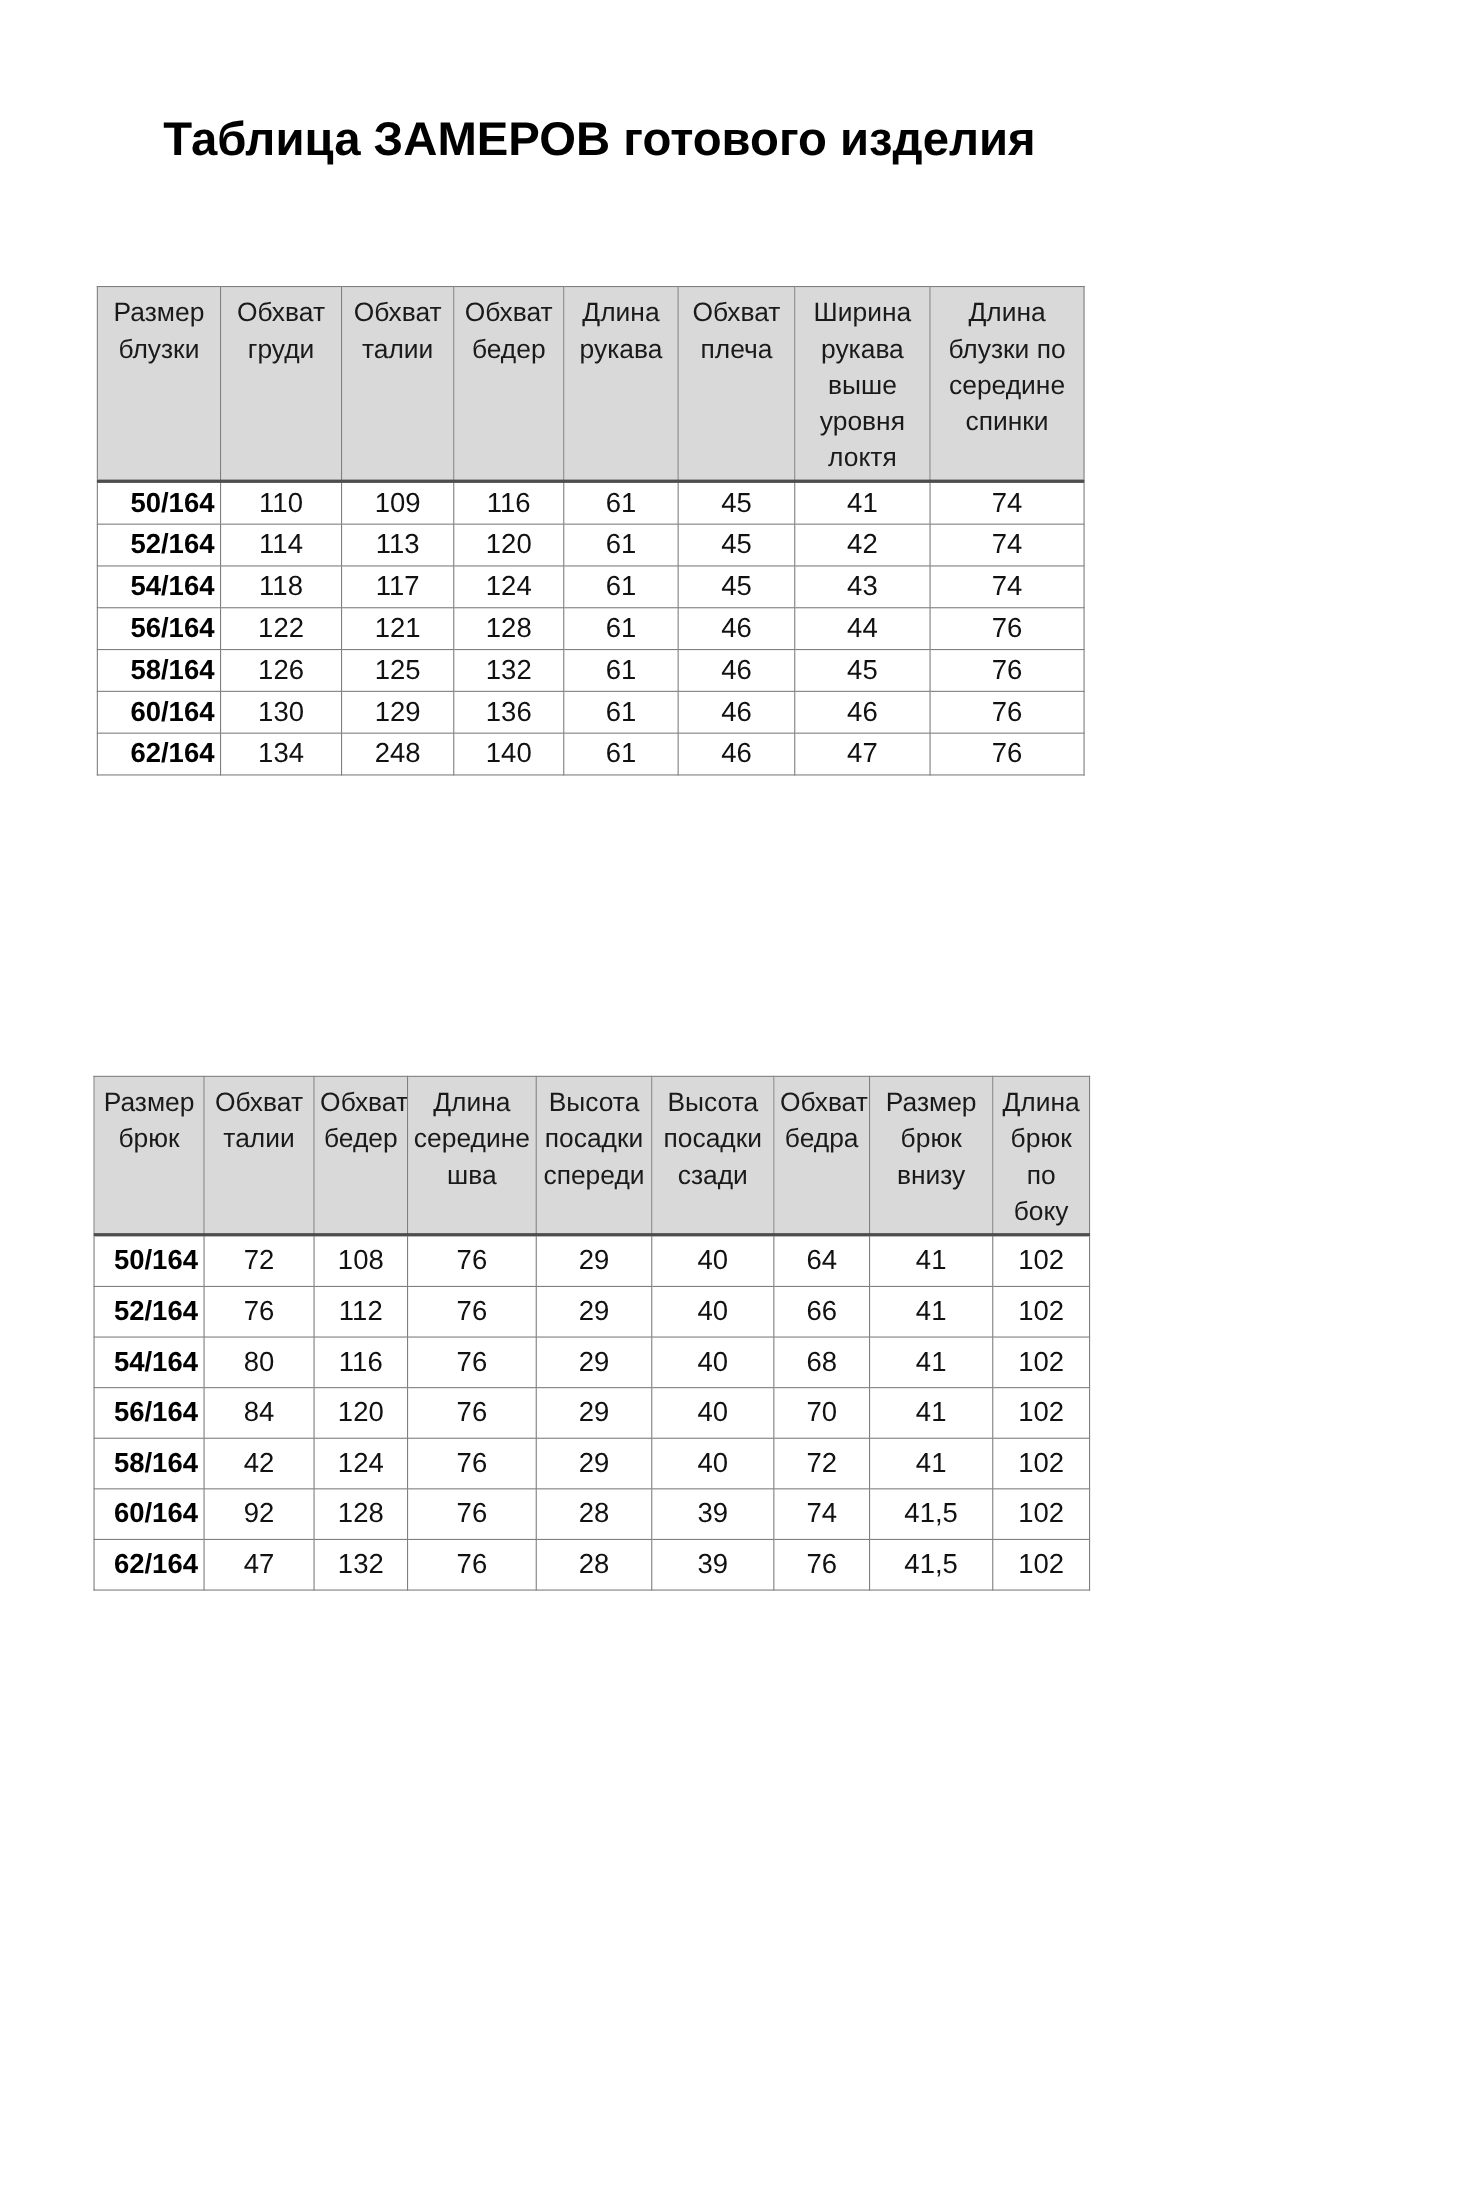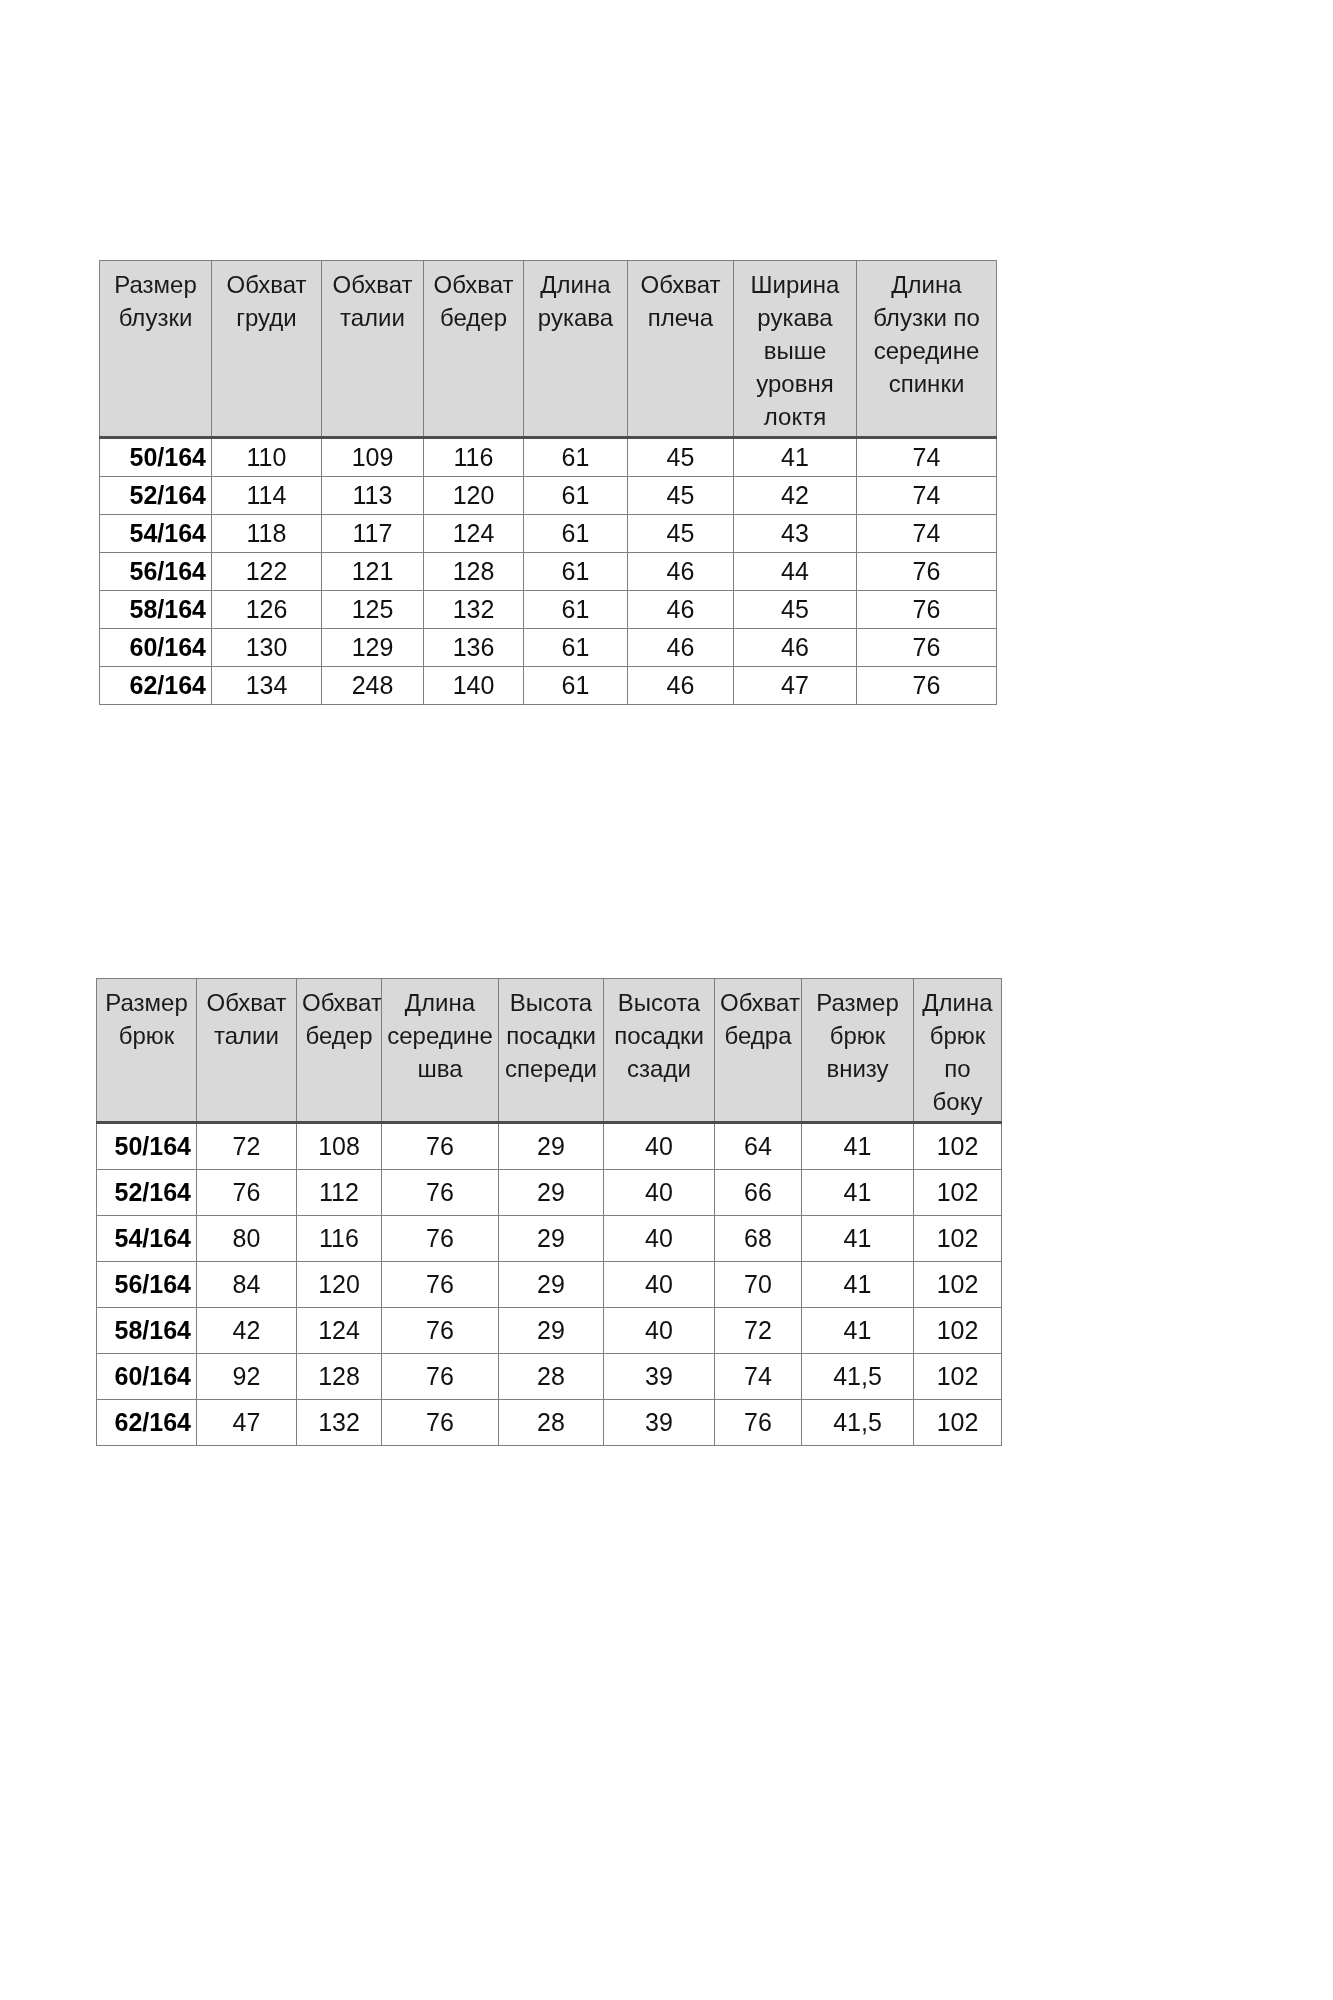--- a/index.html
+++ b/index.html
@@ -25,21 +25,20 @@
     font-size: 43px;
     font-weight: 700;
     color: #000000;
     letter-spacing: 0px;
   }
   table.meas {
     position: absolute;
     border-collapse: collapse;
     table-layout: fixed;
     background: #ffffff;
-    margin-left: 11px;
   }
   table.meas th, table.meas td {
     border: 1.5px solid #7f7f7f;
     text-align: center;
     padding: 3px 5px;
     overflow: hidden;
   }
   table.meas th {
     background: #d9d9d9;
     font-weight: 400;
@@ -65,20 +64,21 @@
     font-weight: 700;
     color: #000000;
     text-align: right;
   }
 </style>
 </head>
 <body>
 
 <div class="page">
 
+  <div class="doc-title">Таблица ЗАМЕРОВ готового изделия</div>
 
   <table class="meas" id="blouse-table">
     <colgroup>
       <col style="width:112px">
         <col style="width:110px">
         <col style="width:102px">
       <col style="width:100px">
         <col style="width:104px">
         <col style="width:106px">
       <col style="width:123px">

